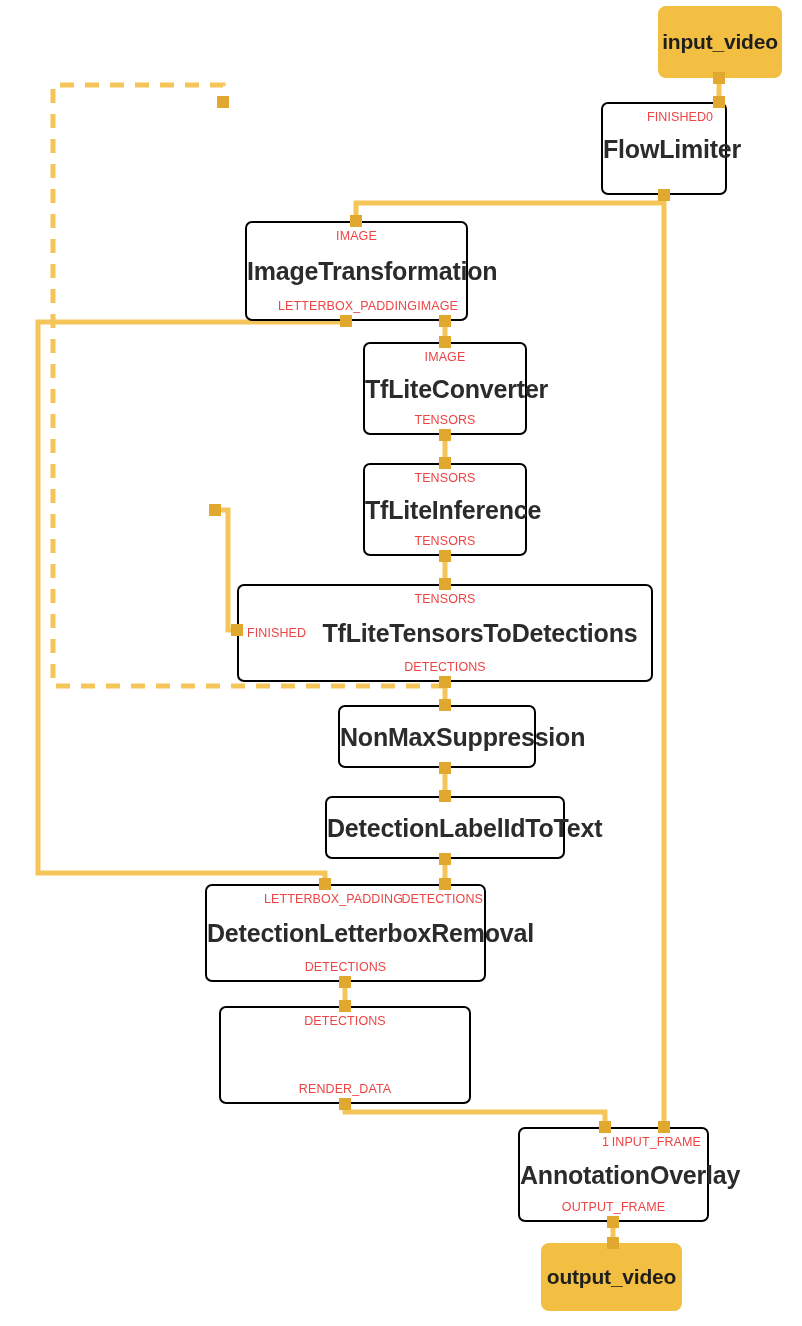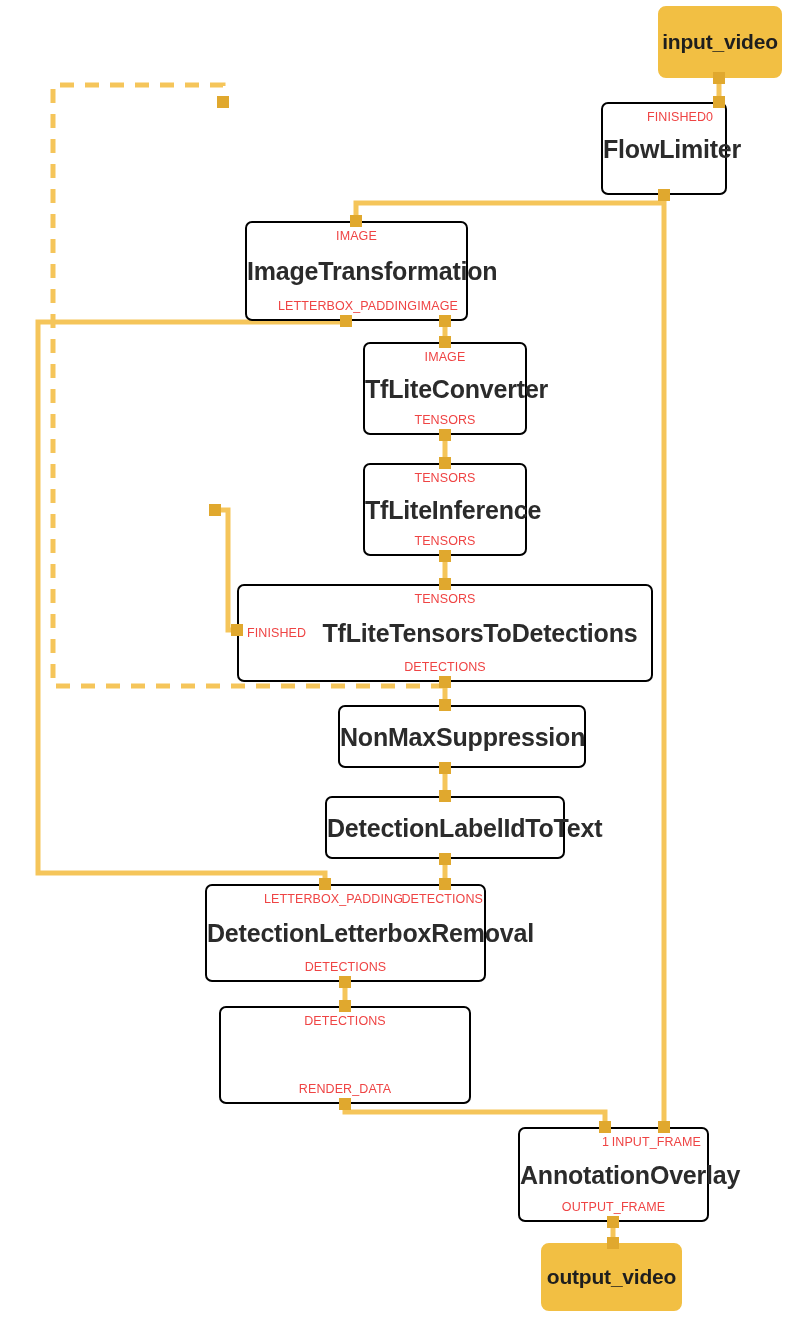--- a/index.html
+++ b/index.html
@@ -178,21 +178,21 @@
   <div class="node" style="left:237px; top:584px; width:416px; height:98px;">
     <div class="port-label top" style="left:0; right:0; text-align:center;">TENSORS</div>
     <div class="port-label side" style="left:8px;">FINISHED</div>
     <div class="port-label bottom" style="left:0; right:0; text-align:center;">DETECTIONS</div>
     <div class="node-title" style="left:70px;">TfLiteTensorsToDetections</div>
   </div>
   <div class="port-dot" style="left:439px; top:578px;"></div>
   <div class="port-dot" style="left:231px; top:624px;"></div>
   <div class="port-dot" style="left:439px; top:676px;"></div>
 
-  <div class="node" style="left:338px; top:705px; width:248px; height:63px;">
+  <div class="node" style="left:338px; top:705px; width:198px; height:63px;">
     <div class="node-title">NonMaxSuppression</div>
   </div>
   <div class="port-dot" style="left:439px; top:699px;"></div>
   <div class="port-dot" style="left:439px; top:762px;"></div>
 
   <div class="node" style="left:325px; top:796px; width:240px; height:63px;">
     <div class="node-title">DetectionLabelIdToText</div>
   </div>
   <div class="port-dot" style="left:439px; top:790px;"></div>
   <div class="port-dot" style="left:439px; top:853px;"></div>

